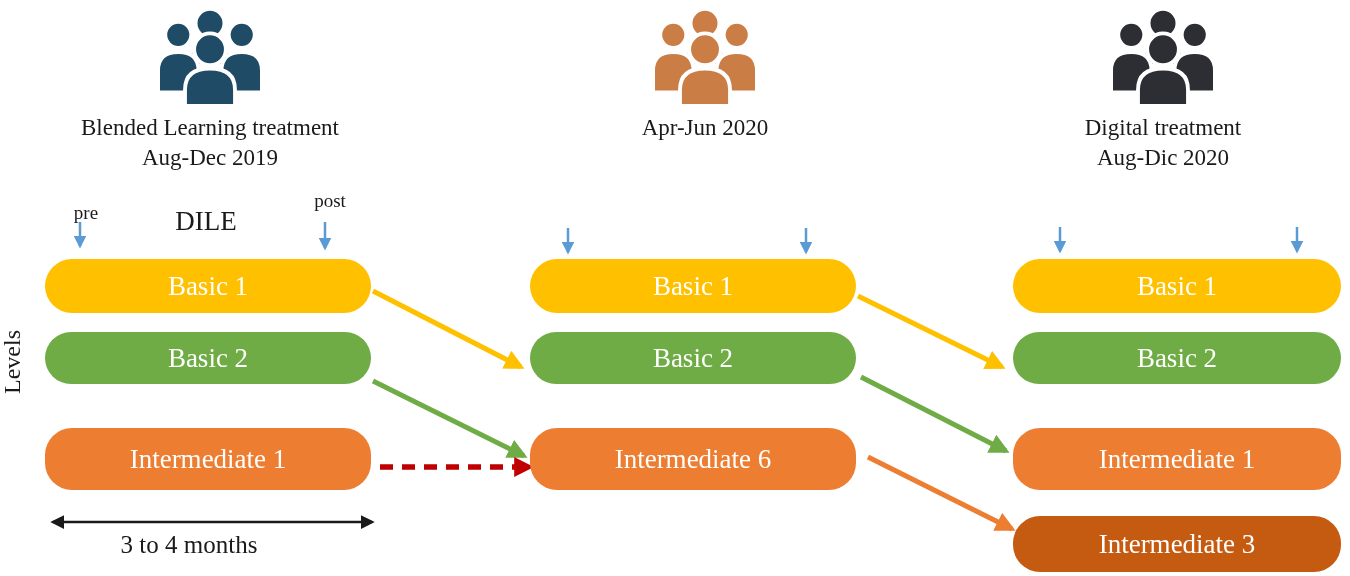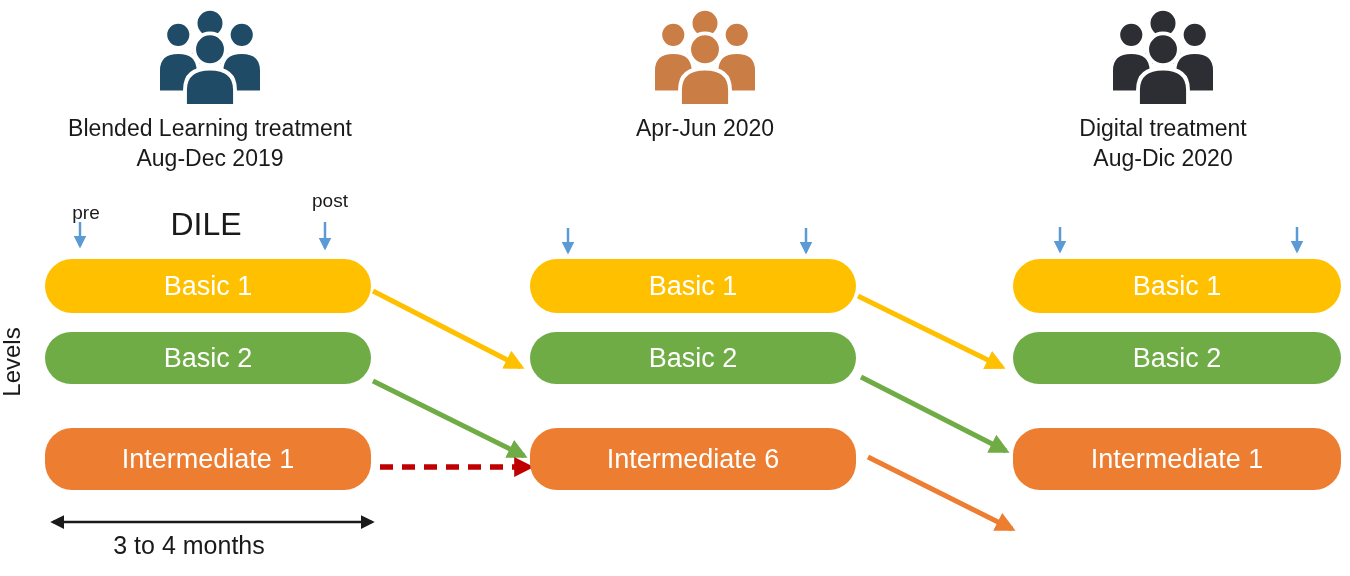--- a/index.html
+++ b/index.html
@@ -1,36 +1,36 @@
 <!DOCTYPE html>
 <html><head>
 <meta charset="utf-8">
 <style>
   html,body{margin:0;padding:0;background:#ffffff;}
   .canvas{
     position:relative;width:1350px;height:576px;background:#ffffff;
-    font-family:Liberation Sans, sans-serif;color:#1a1a1a;overflow:hidden;
+    font-family:Liberation Serif, serif;color:#1a1a1a;overflow:hidden;
   }
   .overlay{position:absolute;left:0;top:0;width:1350px;height:576px;pointer-events:none;}
   .col-header{position:absolute;text-align:center;}
   .col-header .icon-wrap{width:126px;height:100px;margin:0 auto;}
   .col-title{font-size:23px;line-height:30px;margin-top:7px;}
   .bar{
     position:absolute;display:flex;align-items:center;justify-content:center;
     color:#ffffff;font-size:27px;border-radius:27px;
   }
   .c1{left:45px;width:326px;}
   .c2{left:530px;width:326px;}
   .c3{left:1013px;width:328px;}
   .r1{top:259px;height:54px;}
   .r2{top:332px;height:52px;}
   .r3{top:428px;height:62px;}
   .r4{top:516px;height:56px;}
   .small-label{position:absolute;font-size:19px;width:60px;text-align:center;}
-  .dile-label{position:absolute;left:156px;top:206px;width:100px;text-align:center;font-size:32px;}
+  .dile-label{position:absolute;left:156px;top:206px;width:100px;text-align:center;font-size:27px;}
   .levels-label{
     position:absolute;left:-33px;top:349px;width:90px;height:26px;line-height:26px;
     text-align:center;font-size:24px;transform:rotate(-90deg);
   }
   .duration-label{position:absolute;left:39px;top:531px;width:300px;text-align:center;font-size:25px;}
 </style>
 </head>
 <body>
 
 <div class="canvas">
@@ -137,14 +137,15 @@
   <div class="bar c1 r2" style="background: rgb(111, 172, 70);">Basic 2</div>
   <div class="bar c1 r3" style="background: rgb(237, 125, 49);">Intermediate 1</div>
 
   <div class="bar c2 r1" style="background: rgb(255, 192, 0);">Basic 1</div>
   <div class="bar c2 r2" style="background: rgb(111, 172, 70);">Basic 2</div>
   <div class="bar c2 r3" style="background: rgb(237, 125, 49);">Intermediate 6</div>
 
   <div class="bar c3 r1" style="background: rgb(255, 192, 0);">Basic 1</div>
   <div class="bar c3 r2" style="background: rgb(111, 172, 70);">Basic 2</div>
   <div class="bar c3 r3" style="background: rgb(237, 125, 49);">Intermediate 1</div>
+  <div class="bar c3 r4" style="background: rgb(197, 90, 17);">Intermediate 3</div>
 
 </div>
 
 </body></html>

